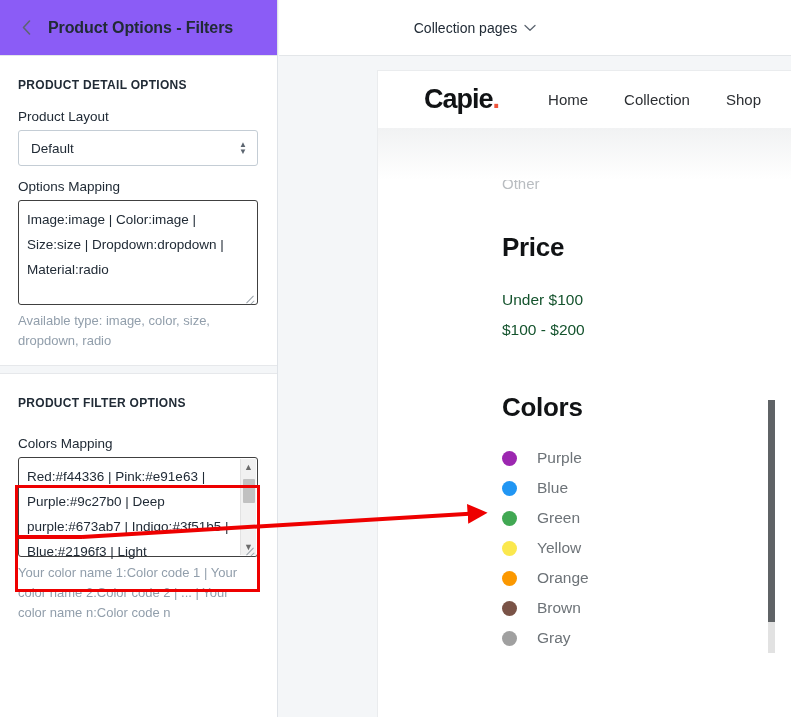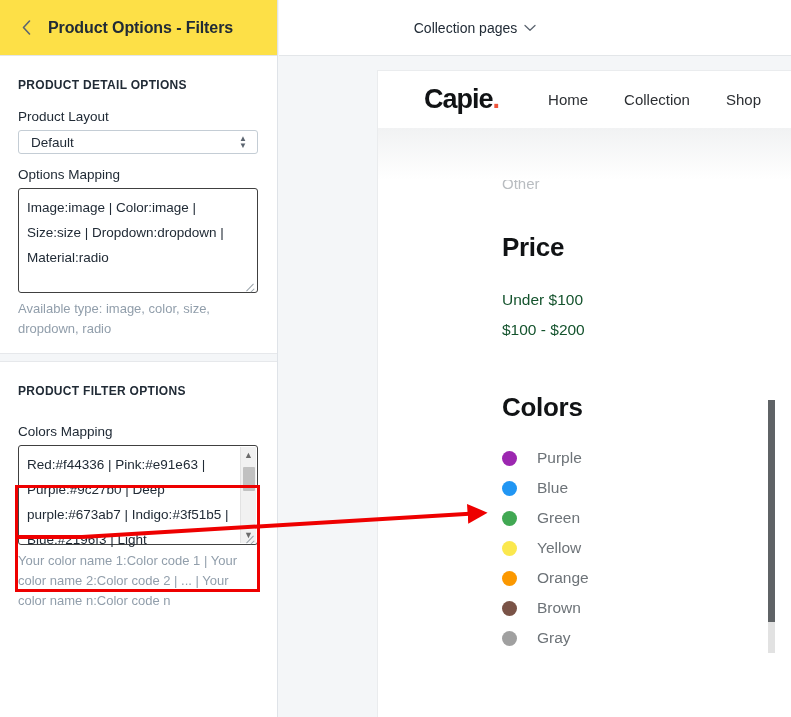--- a/index.html
+++ b/index.html
@@ -16,21 +16,21 @@
   
   #sidebar {
     position: absolute; left: 0; top: 0;
     width: 278px; height: 717px;
     background: #ffffff;
     border-right: 1px solid #dfe3e8;
     overflow: hidden;
   }
   #sidebar-header {
     height: 56px;
-    background: #fde047;
+    background: #8b5cf6;
     border-bottom: 1px solid #e3e6e9;
     display: flex; align-items: center;
     padding-left: 12px;
   }
   #back-btn {
     width: 28px; height: 28px;
     display: flex; align-items: center; justify-content: center;
     color: #5c6570; font-size: 17px; line-height: 1;
     cursor: pointer; background: transparent; border: none;
   }
@@ -47,21 +47,21 @@
   .field-label {
     font-size: 13.5px; color: #212b36; margin-top: 13px; margin-bottom: 6px;
   }
   .sect-divider {
     height: 9px; background: #f4f6f8;
     border-top: 1px solid #e6e8eb; border-bottom: 1px solid #e6e8eb;
     margin-top: 14px;
   }
 
   .select-wrap {
-    position: relative; width: 240px; height: 24px;
+    position: relative; width: 240px; height: 36px;
     border: 1px solid #c4cdd5; border-radius: 3px;
     background: #fff;
     display: flex; align-items: center;
   }
   .select-wrap .sel-text {
     font-size: 13.5px; color: #212b36; padding-left: 12px;
   }
   .sel-arrows {
     position: absolute; right: 10px; top: 50%; transform: translateY(-50%);
     display: flex; flex-direction: column; align-items: center;

